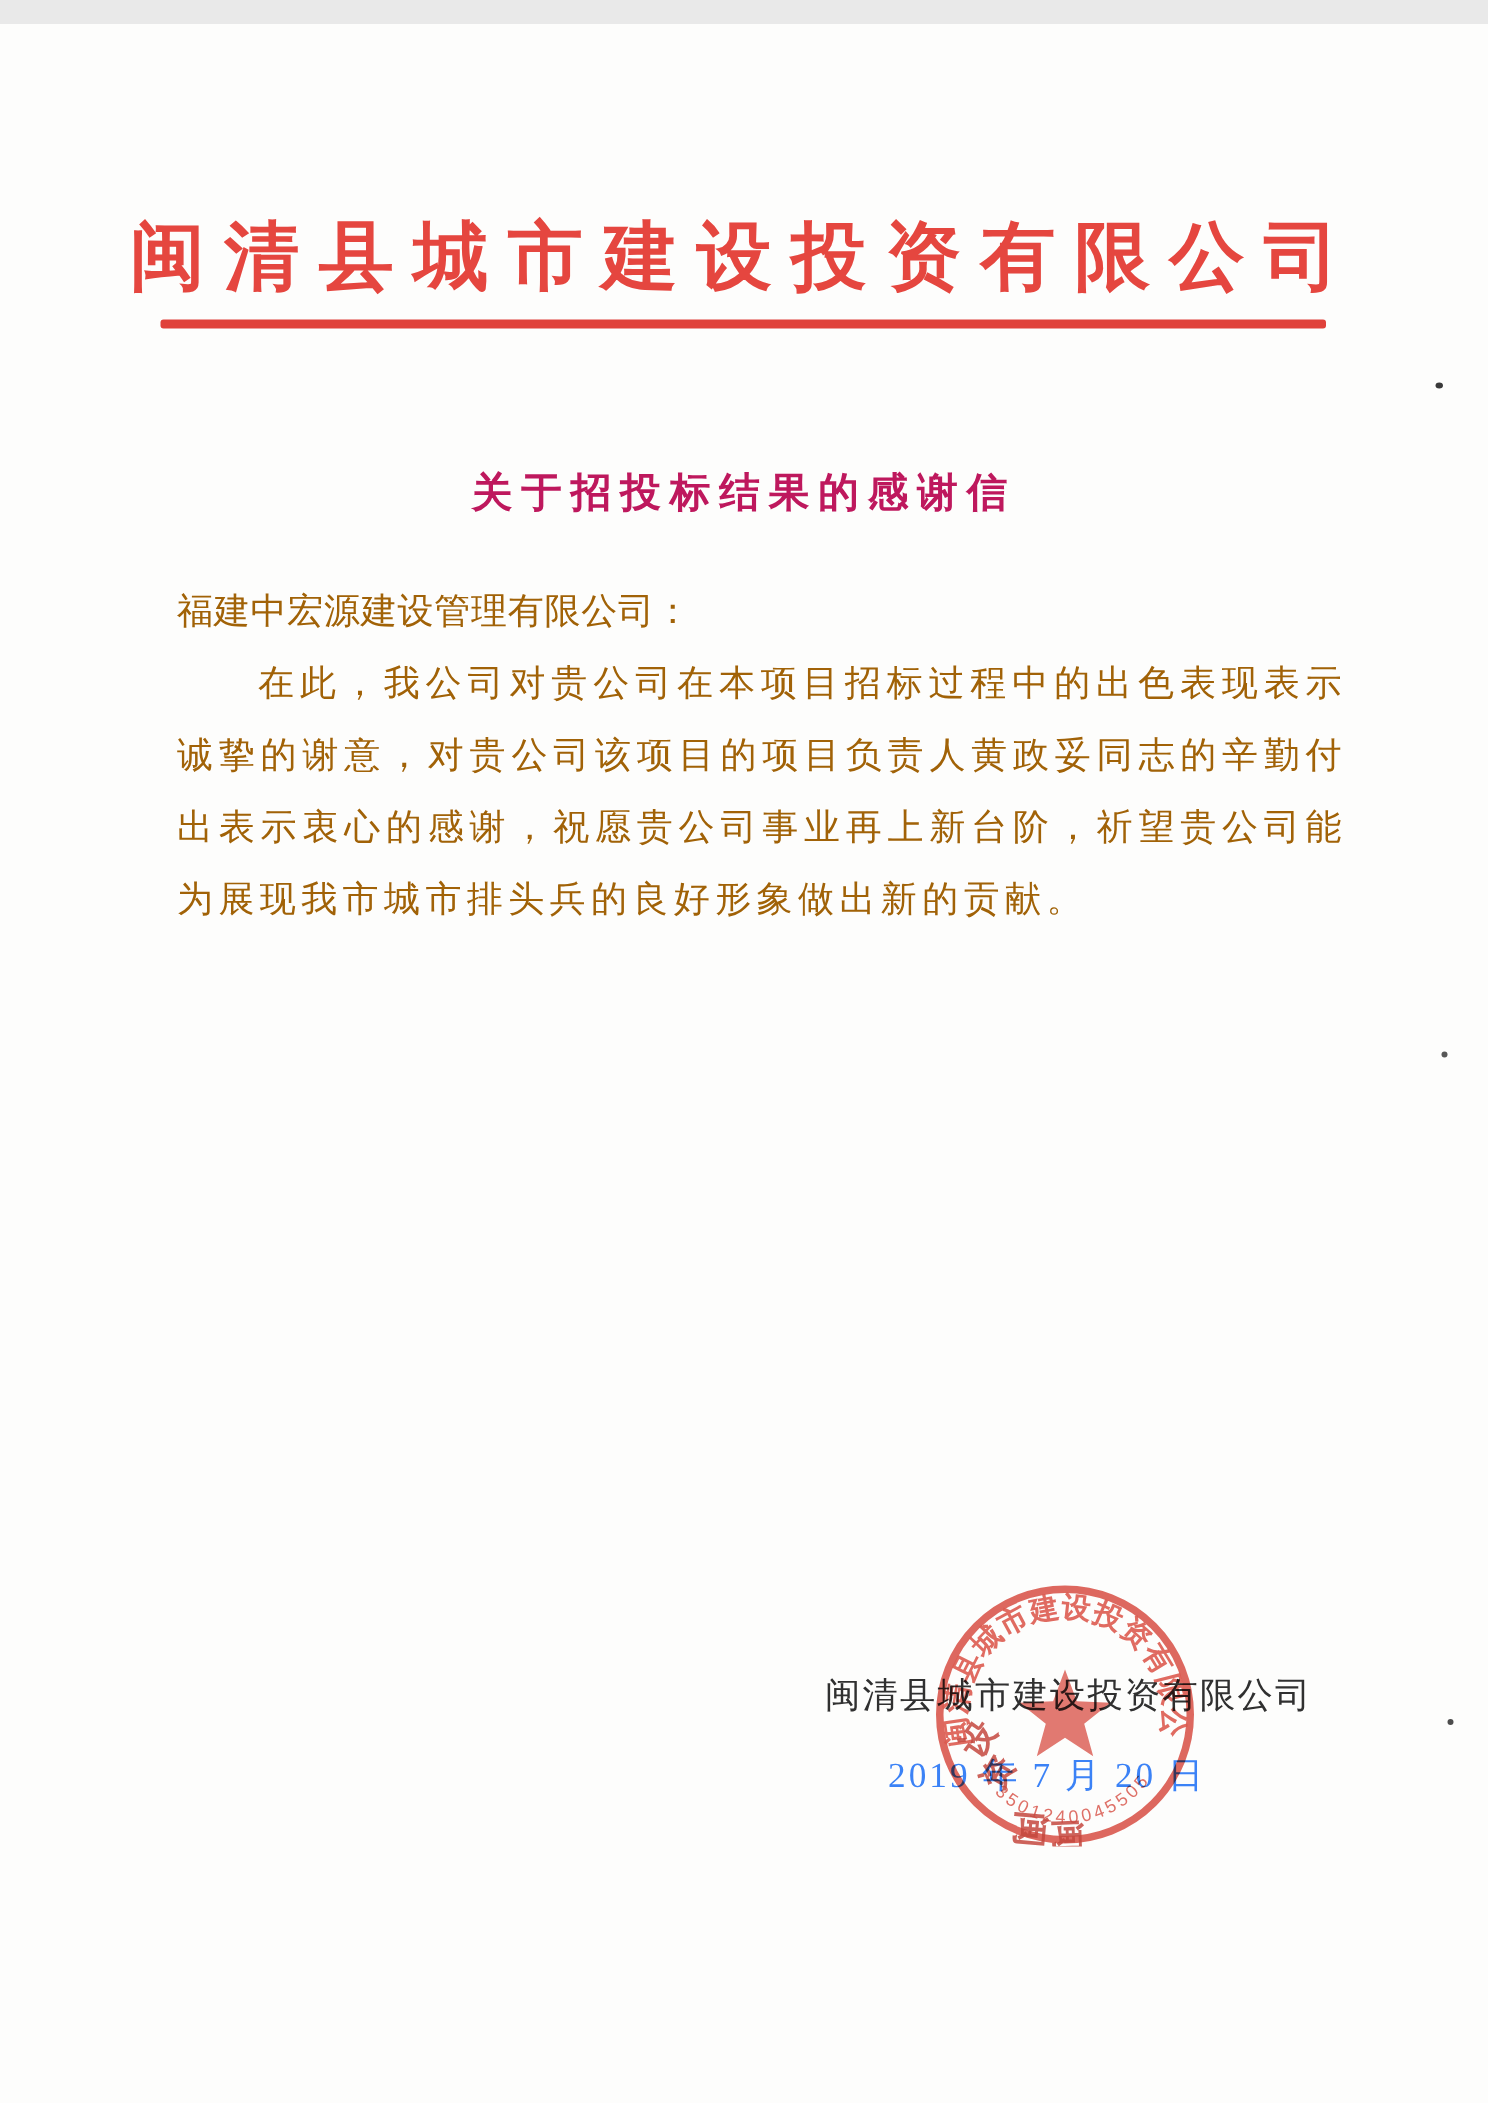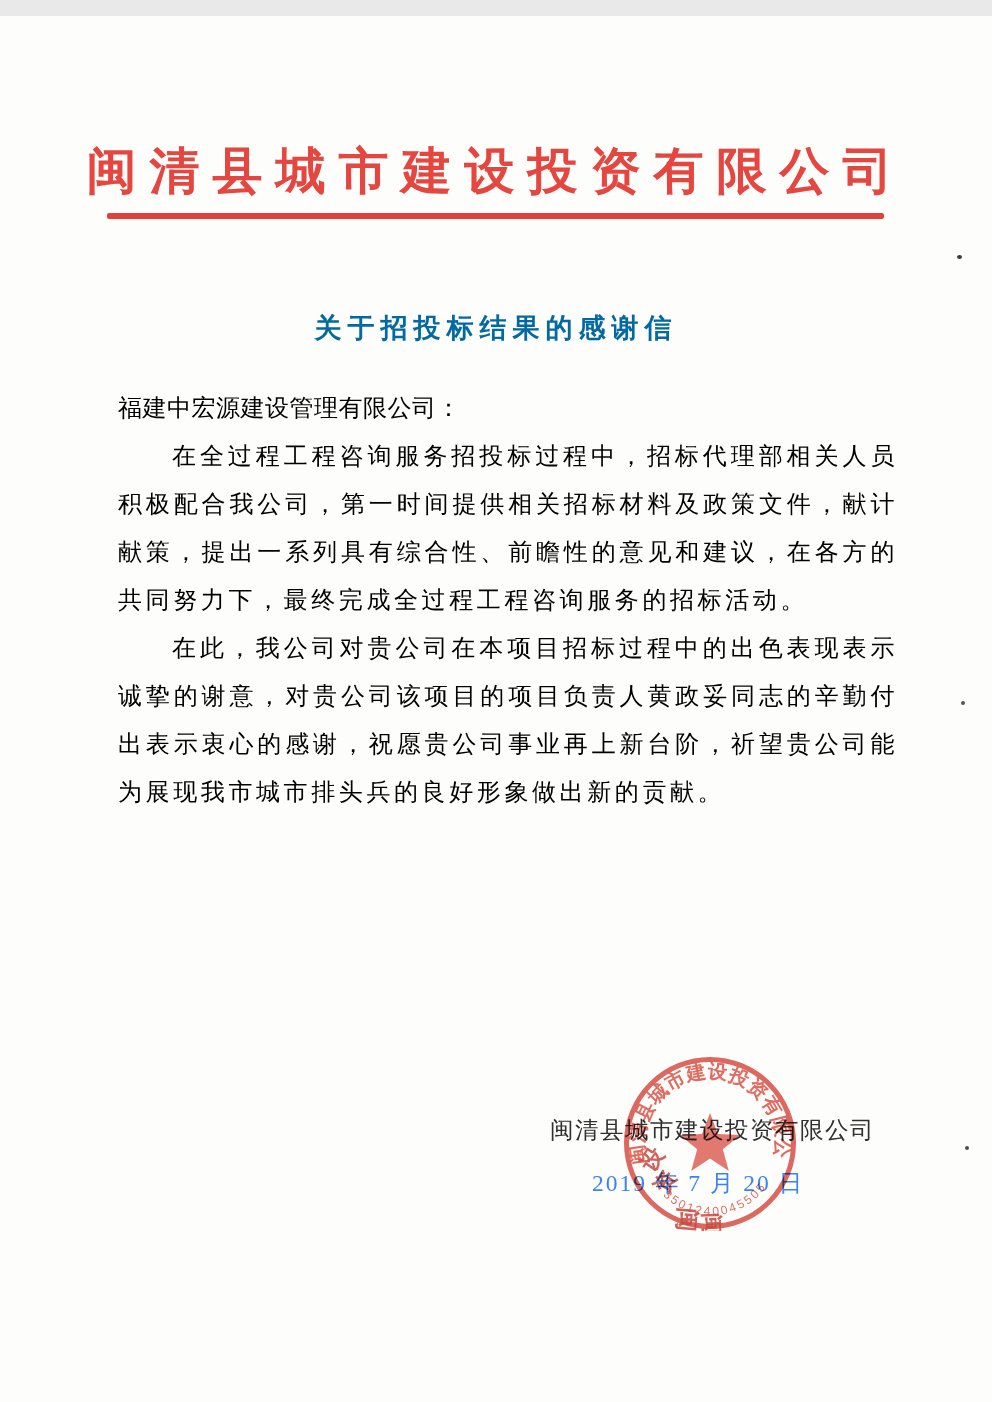--- a/index.html
+++ b/index.html
@@ -26,30 +26,30 @@
     width:777px;height:6px;
     background:#e0413a;
     border-radius:2px;
   }
   
   .doc-title{
     position:absolute;top:294px;left:0;right:0;
     text-align:center;
     font-size:27px;font-weight:bold;
     letter-spacing:6px;
-    color:#0369a1;
+    color:#be185d;
     font-family:"Liberation Sans", sans-serif;
     white-space:nowrap;
   }
   
   .letter-body{
     position:absolute;top:368px;left:118px;
     width:780px;
     font-size:24px;line-height:48px;
-    color:#000000;
+    color:#a16207;
     text-align:justify;
   }
   .salutation{letter-spacing:0.5px;}
   .para{
     text-indent:2.25em;
     letter-spacing:3.6px;
     margin:0;
   }
   
   .signature-line{
@@ -81,21 +81,20 @@
 
 <div class="page">
 
   <div class="letterhead-title">闽清县城市建设投资有限公司</div>
   <div class="letterhead-rule"></div>
 
   <div class="doc-title">关于招投标结果的感谢信</div>
 
   <div class="letter-body">
     <p class="salutation" style="margin:0;">福建中宏源建设管理有限公司：</p>
-    <p class="para">在全过程工程咨询服务招投标过程中，招标代理部相关人员积极配合我公司，第一时间提供相关招标材料及政策文件，献计献策，提出一系列具有综合性、前瞻性的意见和建议，在各方的共同努力下，最终完成全过程工程咨询服务的招标活动。</p>
     <p class="para">在此，我公司对贵公司在本项目招标过程中的出色表现表示诚挚的谢意，对贵公司该项目的项目负责人黄政妥同志的辛勤付出表示衷心的感谢，祝愿贵公司事业再上新台阶，祈望贵公司能为展现我市城市排头兵的良好形象做出新的贡献。</p>
   </div>
 
   <div class="signature-line">闽清县城市建设投资有限公司</div>
   <div class="date-line">2019 年 7 月 20 日</div>
 
   <svg class="seal" viewBox="0 0 176 176">
     <defs>
       <path id="ringPath" d="M 24.8,108 A 66,66 0 1 1 151.2,108" fill="none"></path>
       <path id="codePath" d="M 30,126 A 68,68 0 0 0 157,96" fill="none"></path>

